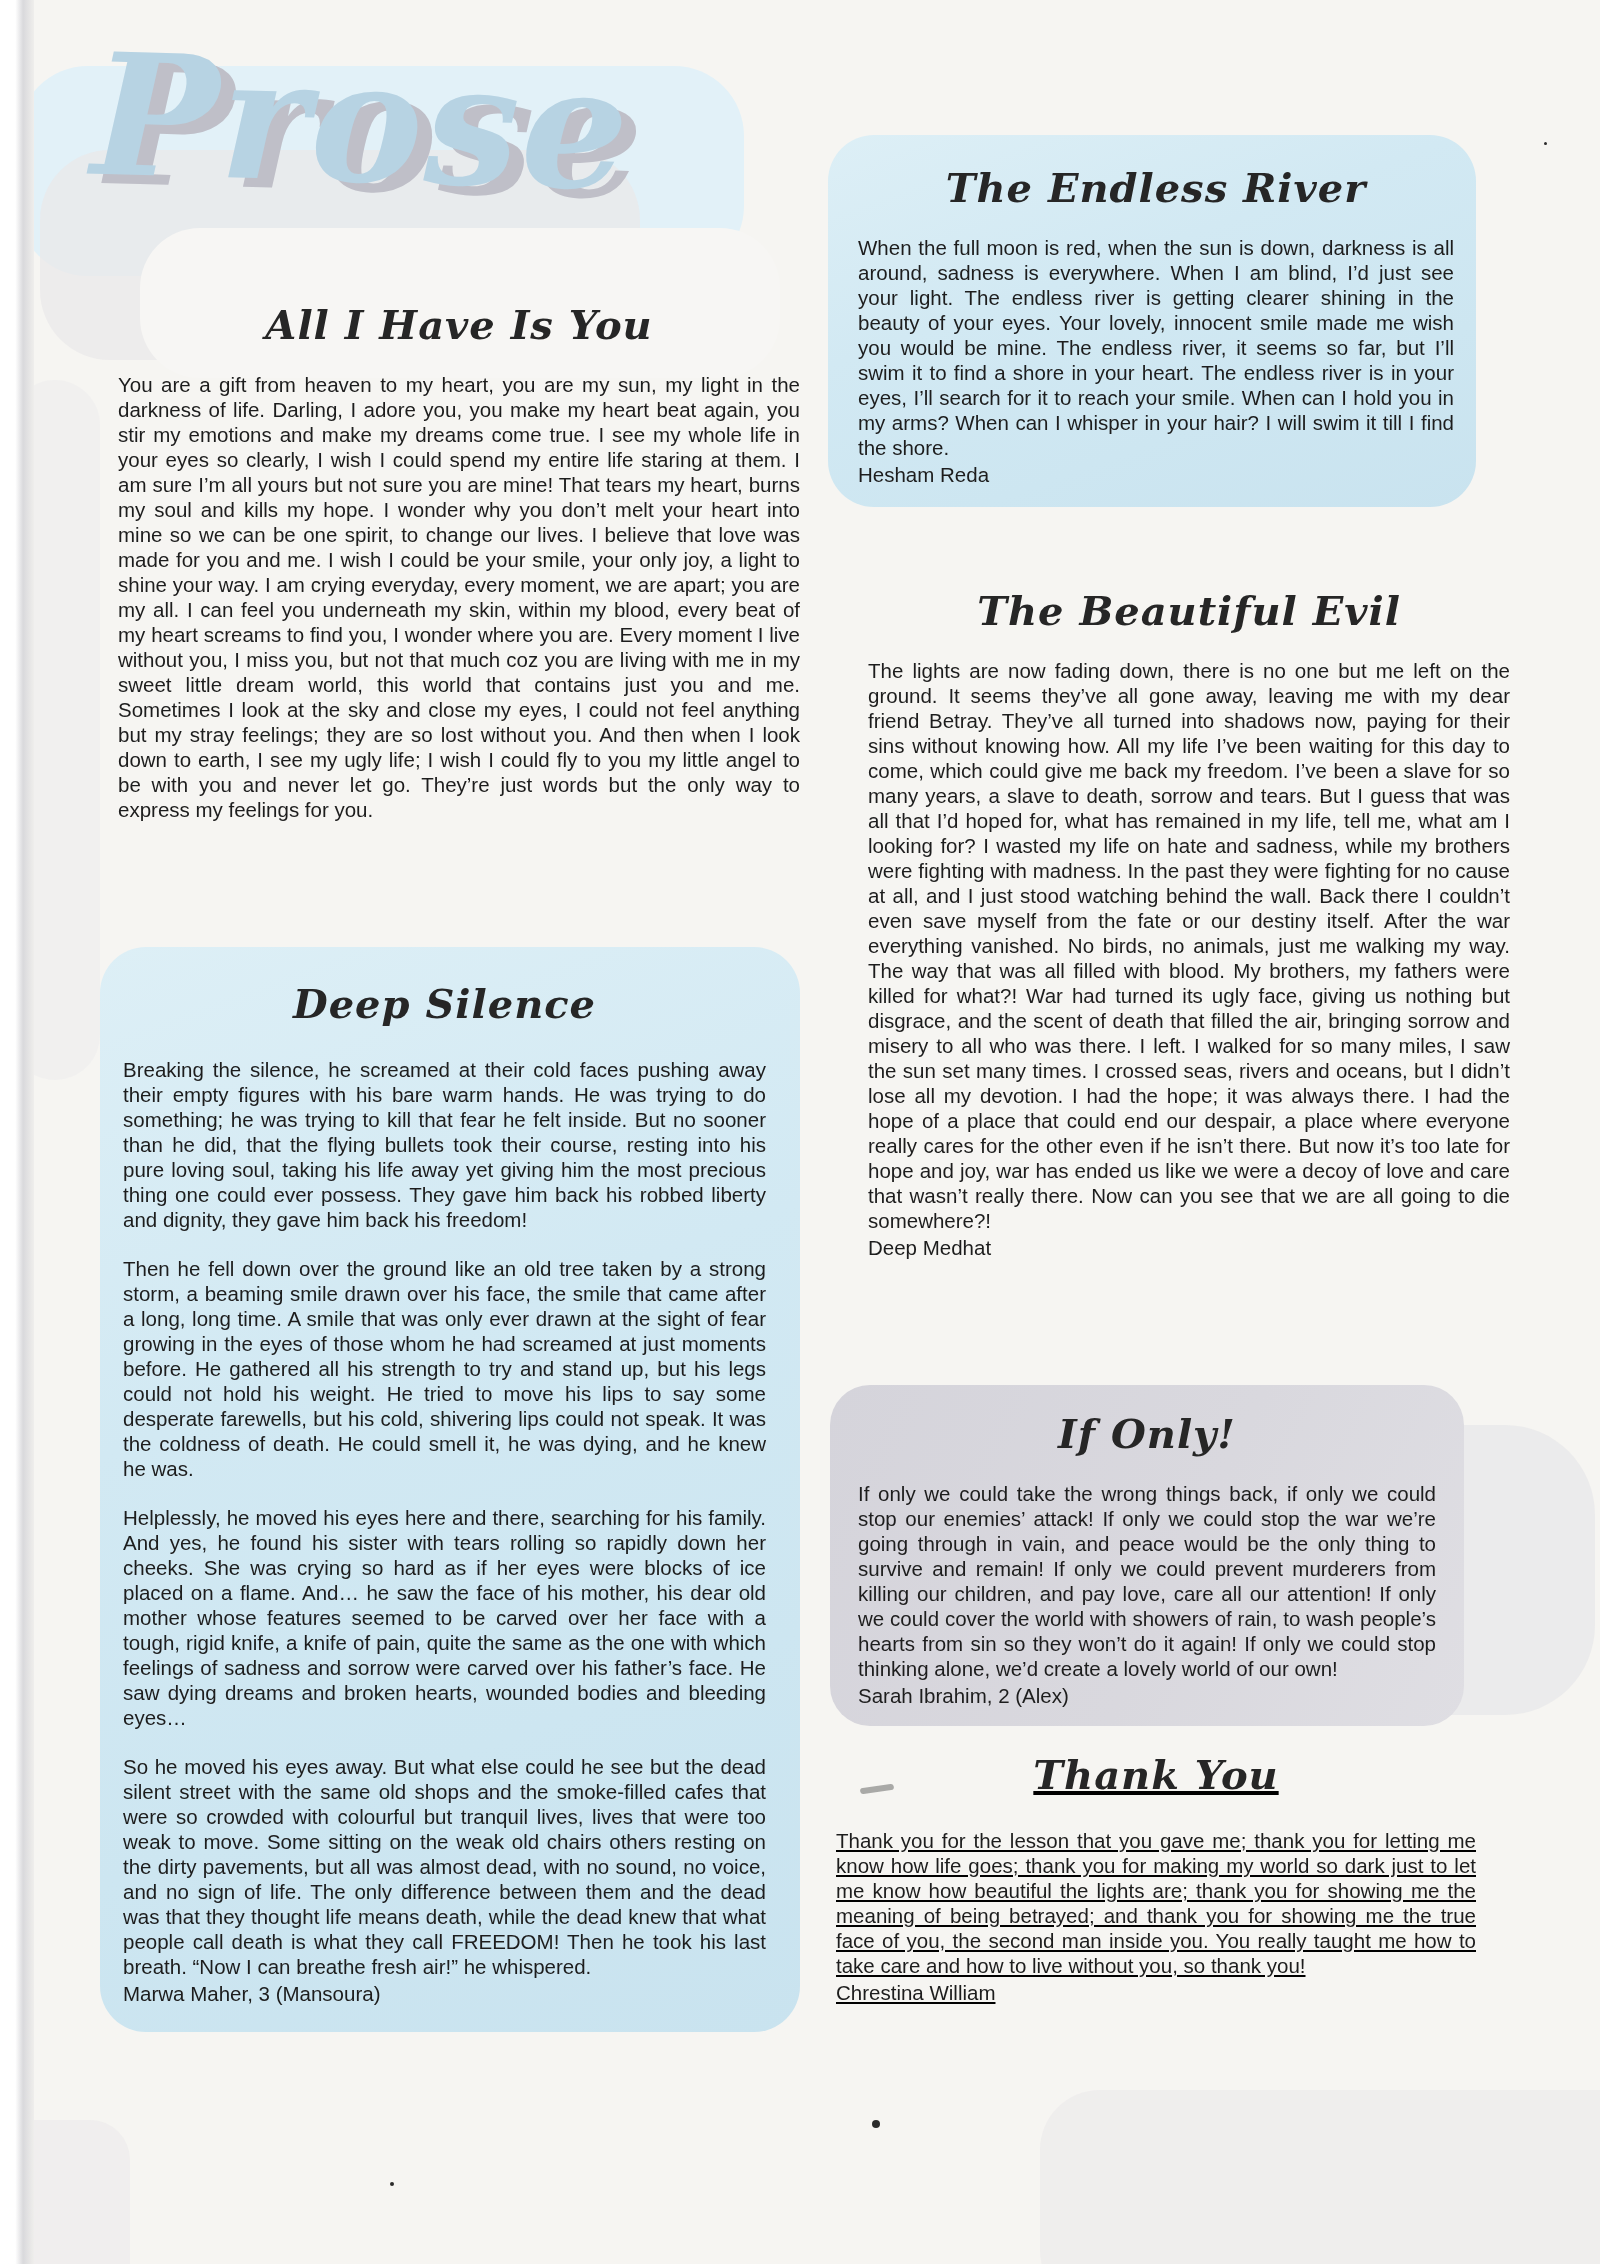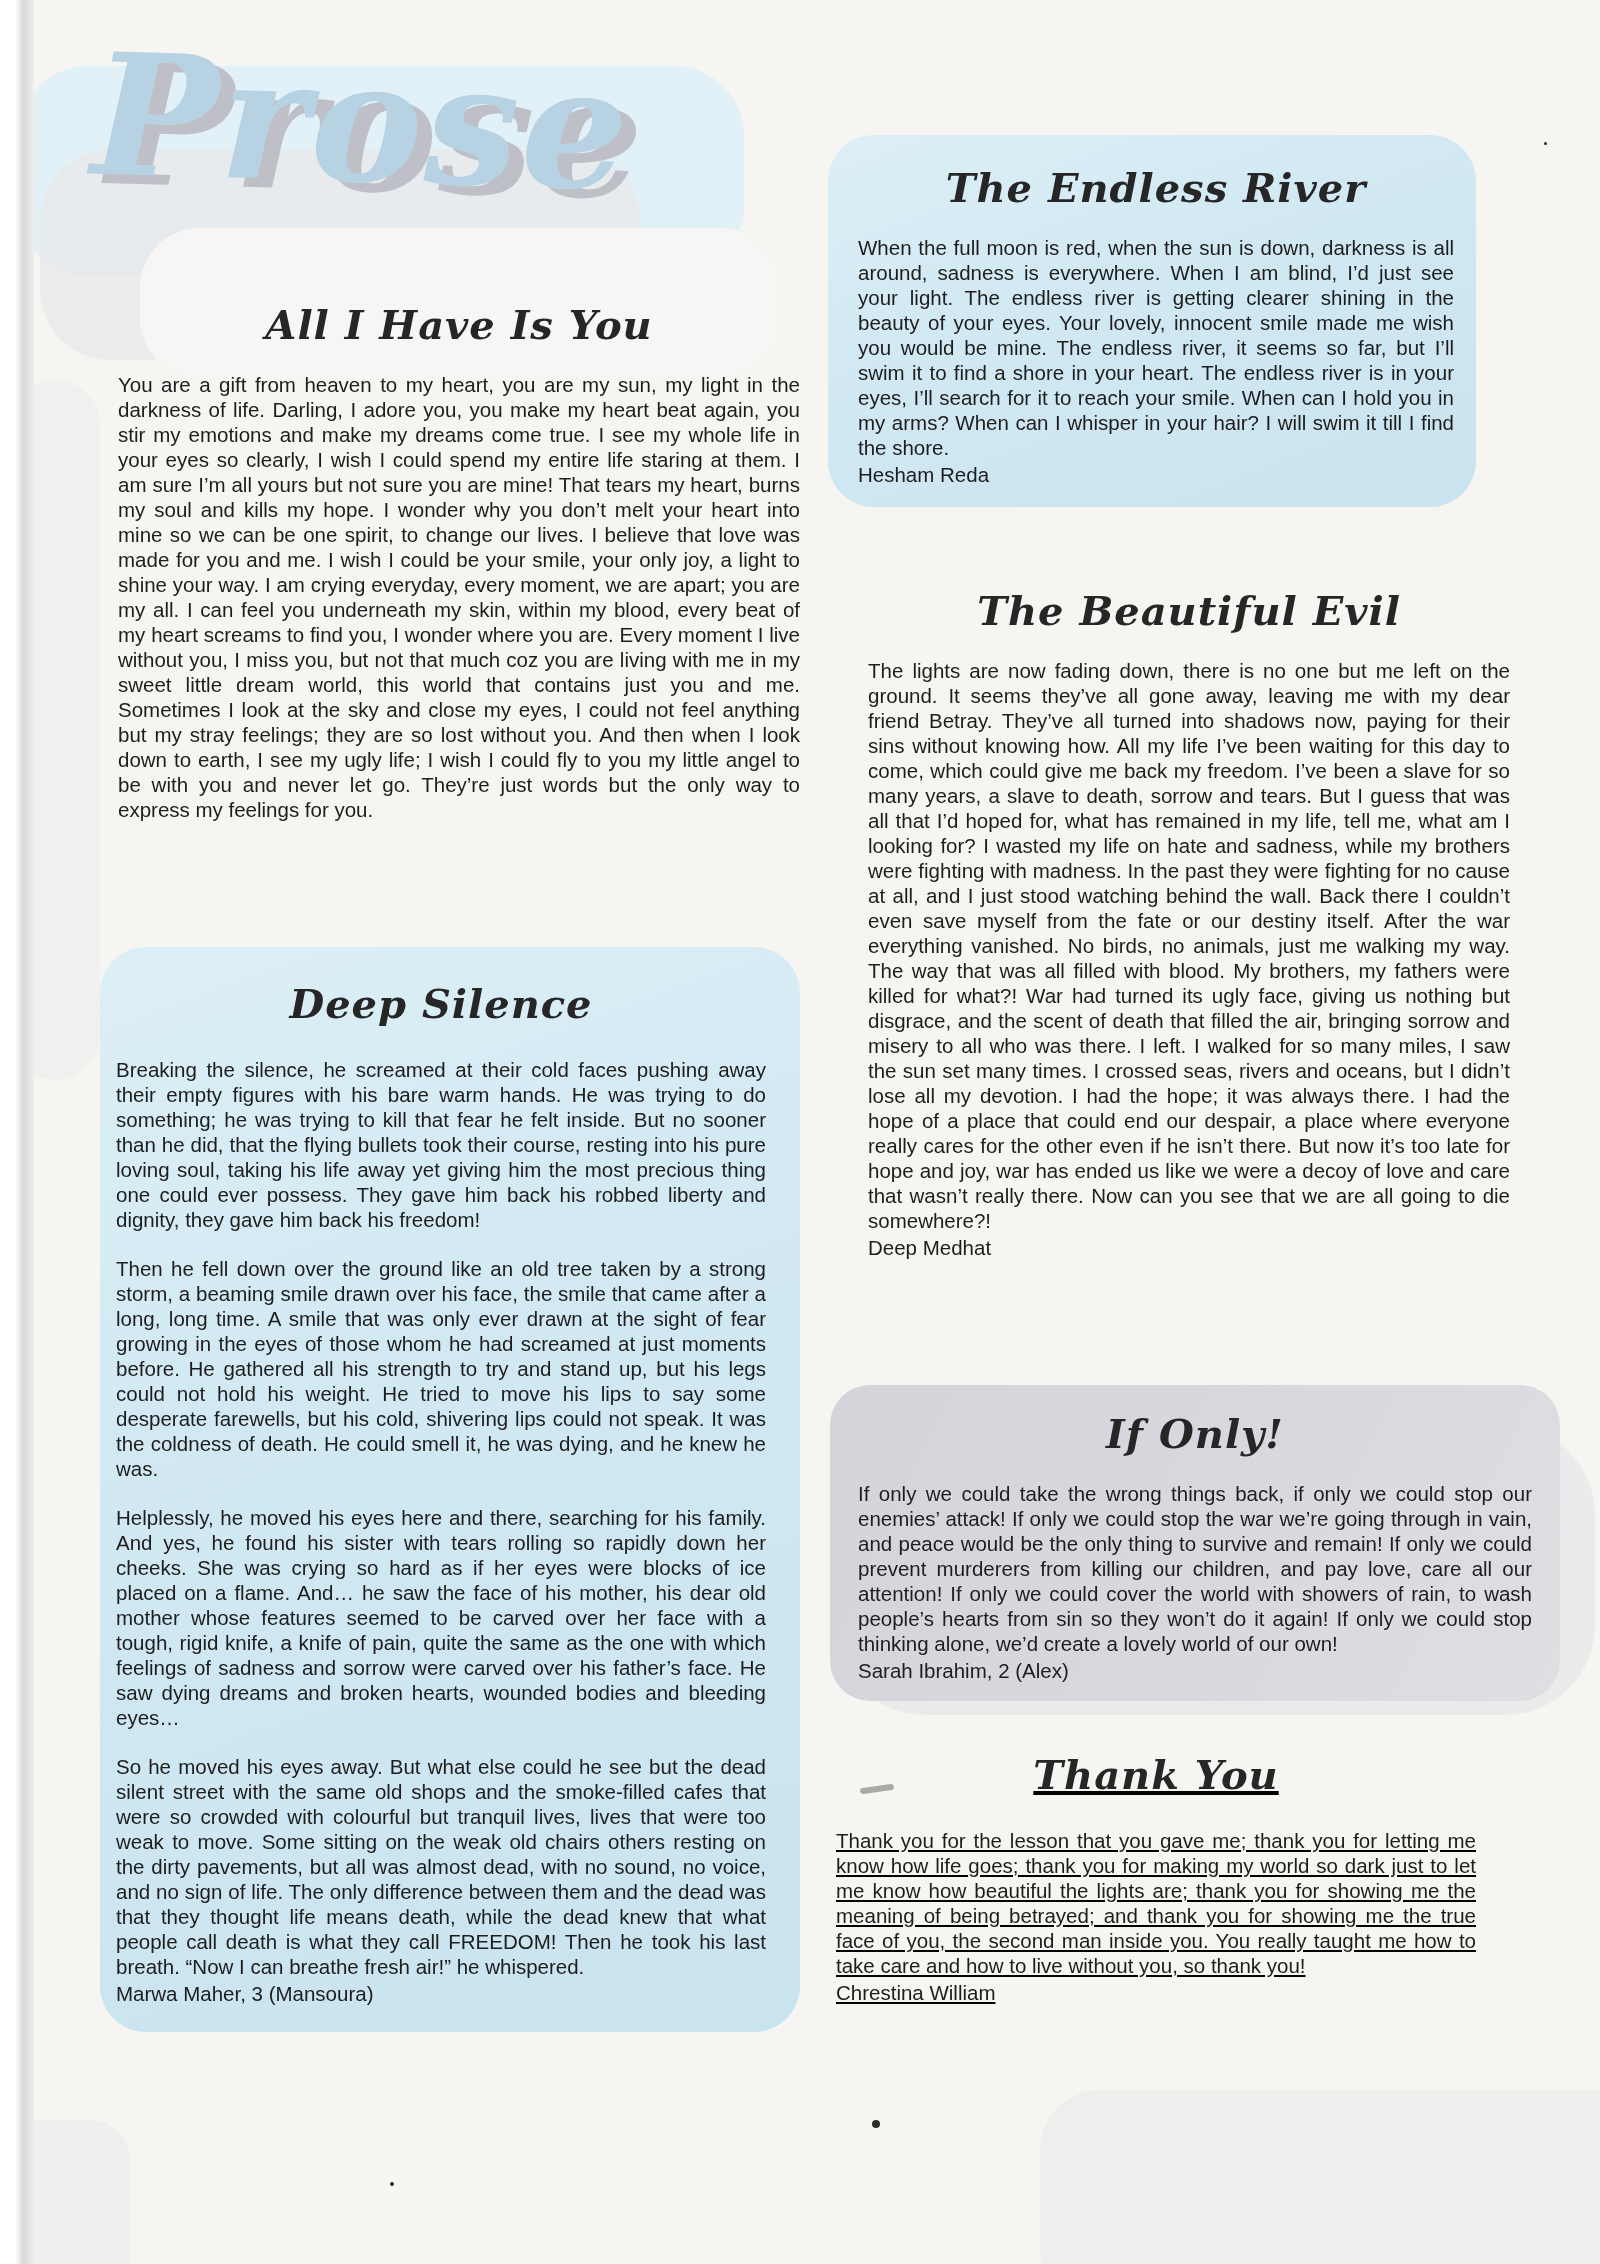--- a/index.html
+++ b/index.html
@@ -43,26 +43,26 @@
   .body-text p:last-child{margin-bottom:2px;}
   .signature{font-size:20.5px;line-height:25px;color:#1d1d1d;padding-right:42px;margin-top:2px;}
 
   
   .abs{position:absolute;}
   .box{border-radius:46px;box-sizing:border-box;}
   .box-blue{background:linear-gradient(160deg,#ddeff6 0%,#d2e9f3 38%,#cde6f1 70%,#c9e3ef 100%);}
   .box-gray{background:linear-gradient(115deg,#d5d4db 0%,#d9d8de 55%,#dfdee3 100%);}
 
   .article-1{left:118px;top:302px;width:682px;}
-  .box-deep-silence{left:100px;top:947px;width:700px;padding:30px 34px 26px 16px;}
+  .box-deep-silence{left:100px;top:947px;width:700px;padding:30px 34px 26px 23px;}
   .box-deep-silence .article-title{margin:4px 0 30px 0;}
   .box-endless-river{left:828px;top:135px;width:648px;padding:28px 22px 20px 30px;}
   .box-endless-river .article-title{margin:2px 0 24px 0;}
   .article-beautiful-evil{left:836px;top:588px;width:642px;margin-left:32px;}
-  .box-if-only{left:830px;top:1385px;width:730px;padding:26px 28px 18px 28px;border-radius:40px;}
+  .box-if-only{left:830px;top:1385px;width:634px;padding:26px 28px 18px 28px;border-radius:40px;}
   .box-if-only .article-title{margin:0 0 24px 0;}
   .article-thank-you{left:836px;top:1752px;width:640px;text-decoration:underline;}
   .article-thank-you .article-title{margin-bottom:30px;}
 </style>
 </head>
 <body>
 
 <div class="page">
 
   <div class="wash wash-blue-band"></div>

